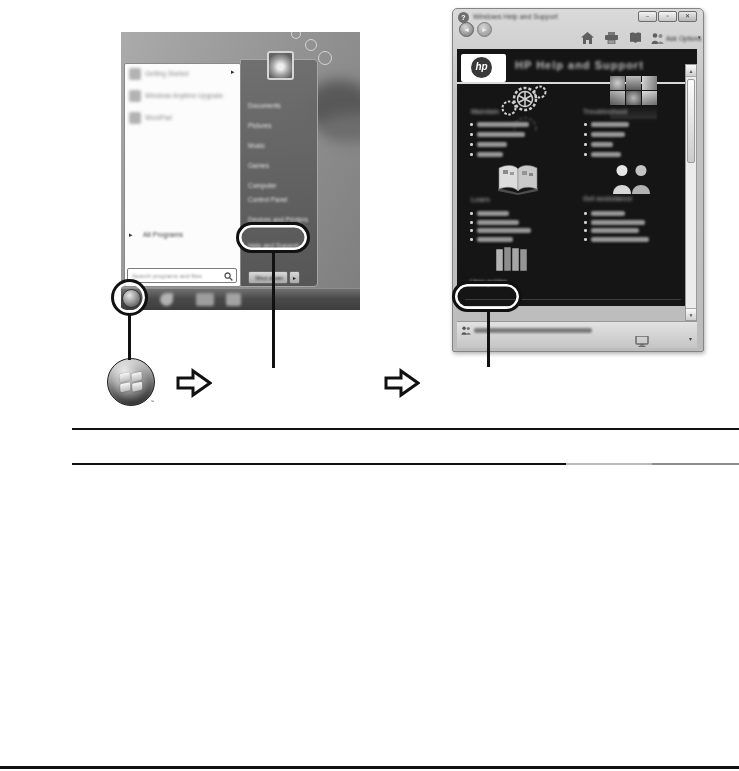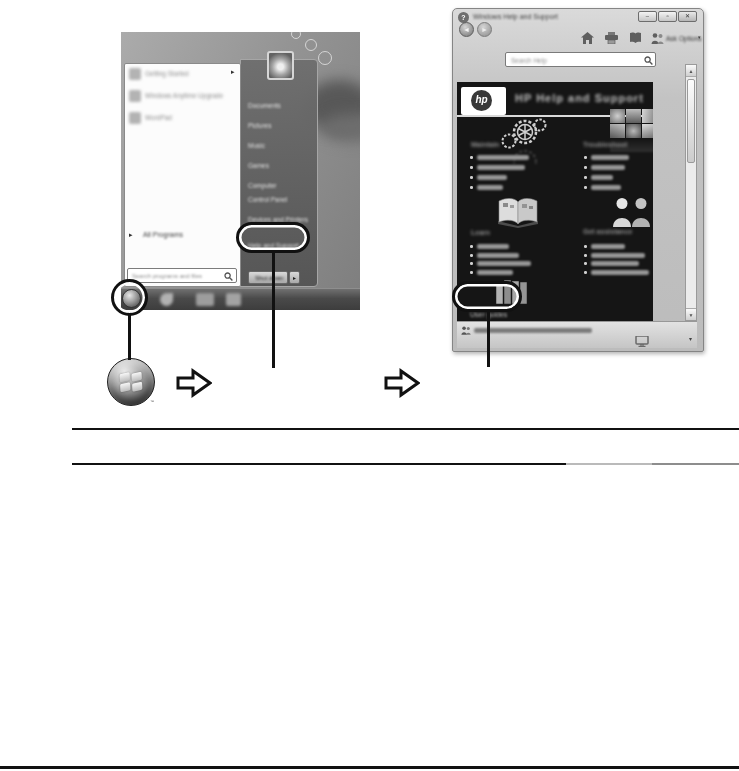--- a/index.html
+++ b/index.html
@@ -23,21 +23,21 @@
   #sd-btn{left:127px;top:239px;width:40px;height:13px;background:linear-gradient(#d9d9d9,#a9a9a9);border:1px solid #686868;border-radius:2px}
   #sd-arrow{left:168px;top:239px;width:11px;height:13px;background:linear-gradient(#d9d9d9,#a9a9a9);border:1px solid #686868;border-radius:2px;font-size:6px;color:#222;text-align:center;line-height:12px}
   #taskbar{left:0;top:256px;width:239px;height:22px;background:linear-gradient(#707070,#4a4a4a 45%,#3d3d3d);border-top:1px solid #8e8e8e}
   .tb-ico{position:absolute;filter:blur(1.8px);border-radius:2px}
   #orb-small{left:1px;top:257px;width:19px;height:19px;border-radius:50%;background:radial-gradient(circle at 38% 32%,#e8e8e8,#9b9b9b 45%,#5c5c5c 80%,#3c3c3c);border:1px solid #333;filter:blur(.6px)}
   
   #ss2{left:452px;top:8px;width:252px;height:344px;background:linear-gradient(#dadada,#c3c3c3 26%,#bcbcbc);border:1px solid #858585;border-radius:5px 5px 2px 2px;box-shadow:1px 2px 4px rgba(0,0,0,.3)}
   .capbtn{position:absolute;top:2px;width:19px;height:11px;background:linear-gradient(#f4f4f4,#c6c6c6);border:1px solid #6d6d6d;border-radius:2px;font-size:6px;color:#333;text-align:center;line-height:9px;filter:blur(.4px)}
   .navcirc{position:absolute;top:13px;width:15px;height:15px;border-radius:50%;border:1px solid #5f5f5f;background:radial-gradient(circle at 40% 32%,#d6d6d6,#8c8c8c 75%);color:#f4f4f4;font-size:7px;text-align:center;line-height:14px}
   #hw-search{left:52px;top:43px;width:151px;height:15px;background:#fff;border:1px solid #7a7a7a;border-radius:2px}
-  #hw-content{left:4px;top:73px;width:196px;height:257px;background:#151515;overflow:hidden}
+  #hw-content{left:4px;top:40px;width:240px;height:257px;background:#151515;overflow:hidden}
   #hp-logo-box{left:4px;top:5px;width:45px;height:28px;background:#fff;border-radius:2px}
   #hp-circle{left:10px;top:3px;width:21px;height:21px;border-radius:50%;background:#383838;color:#fff;font-style:italic;font-weight:bold;font-size:10px;text-align:center;line-height:20px}
   .hd-txt{position:absolute;font-size:7px;font-weight:bold;color:#8f8f8f;filter:blur(1.4px);white-space:nowrap}
   .thumb{width:15px;height:14px}
   .refl{opacity:.2;transform:scaleY(-1);filter:blur(1px)}
   #hw-scroll{left:232px;top:55px;width:12px;height:257px;background:#ececec;border:1px solid #9a9a9a}
   .scrbtn{position:absolute;left:0;width:10px;height:12px;background:linear-gradient(#fafafa,#cfcfcf);font-size:5px;color:#555;text-align:center;line-height:12px}
   #hw-status{left:4px;top:312px;width:240px;height:27px;background:linear-gradient(#e2e2e2,#c5c5c5);border-top:1px solid #989898}
   
   #big-orb{left:107px;top:358px;width:48px;height:48px;border-radius:50%;background:radial-gradient(circle at 36% 28%,#ececec,#a5a5a5 38%,#5d5d5d 72%,#2f2f2f);border:1.5px solid #222;box-shadow:inset 0 5px 7px rgba(255,255,255,.5),inset 0 -6px 9px rgba(0,0,0,.45)}

